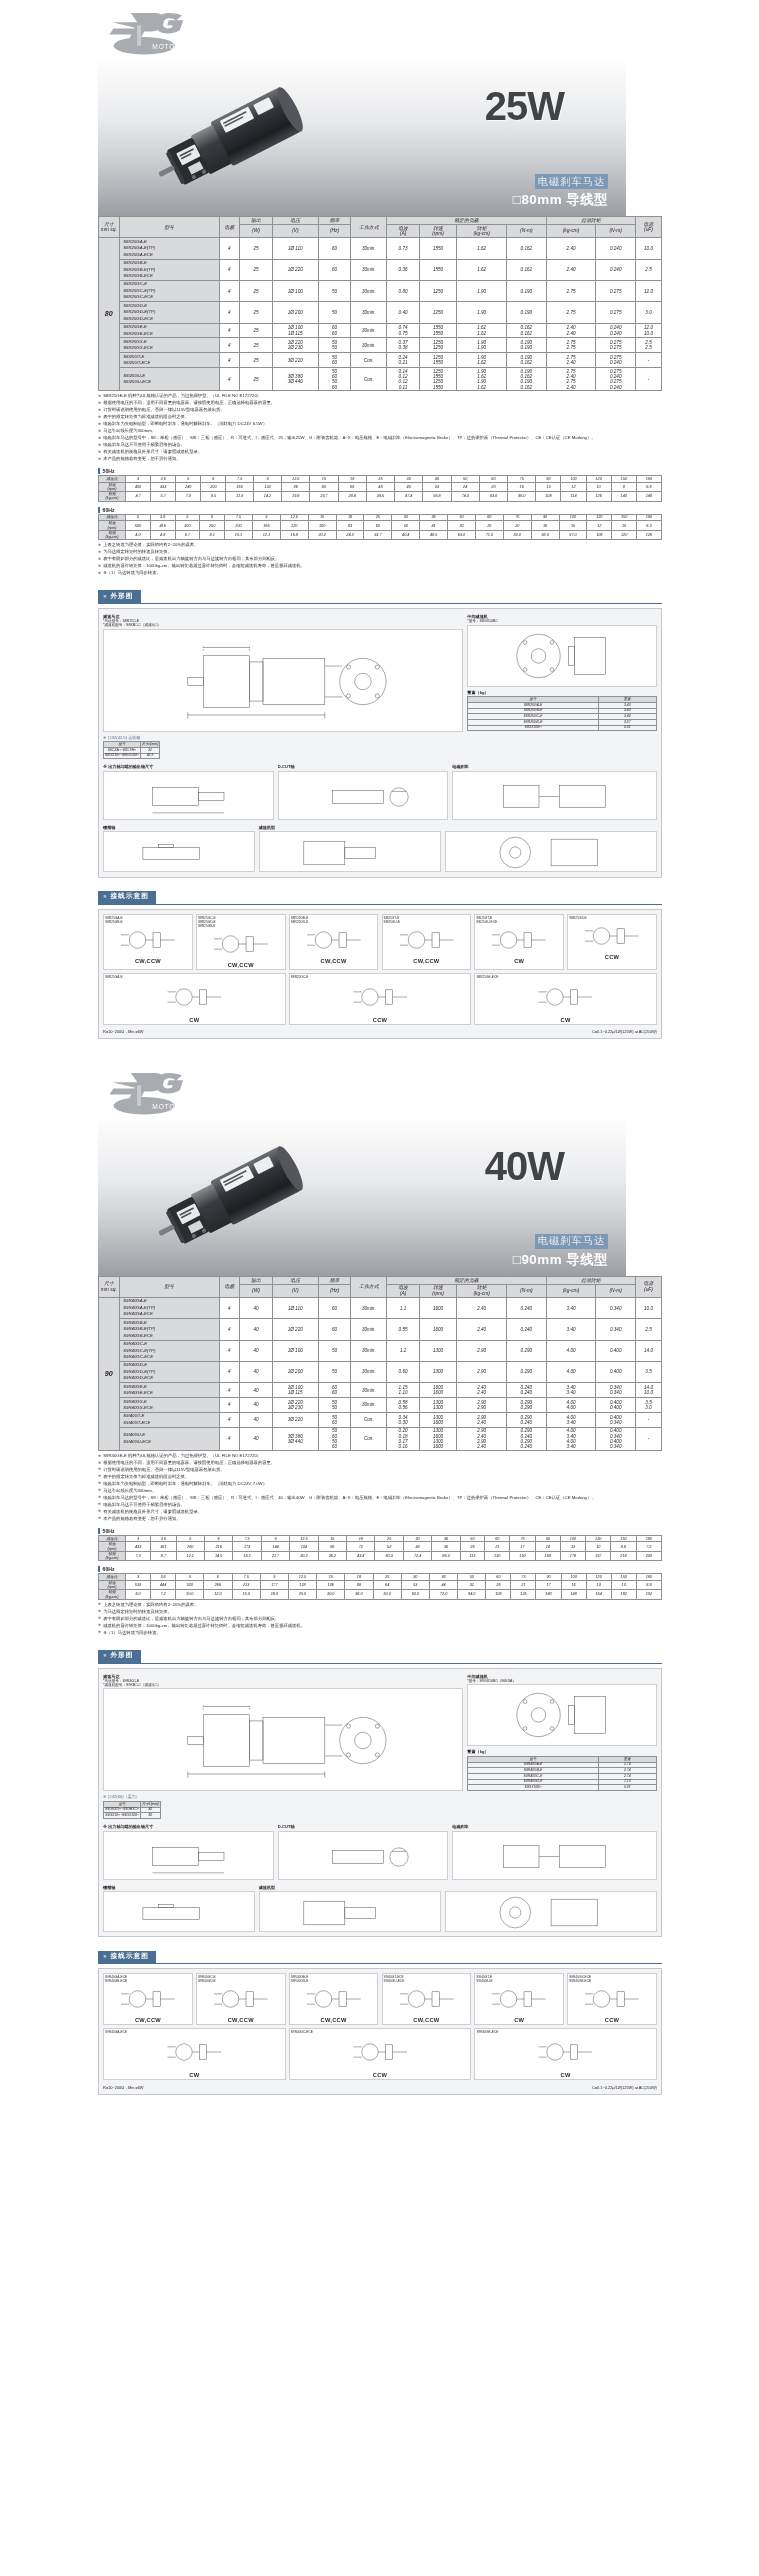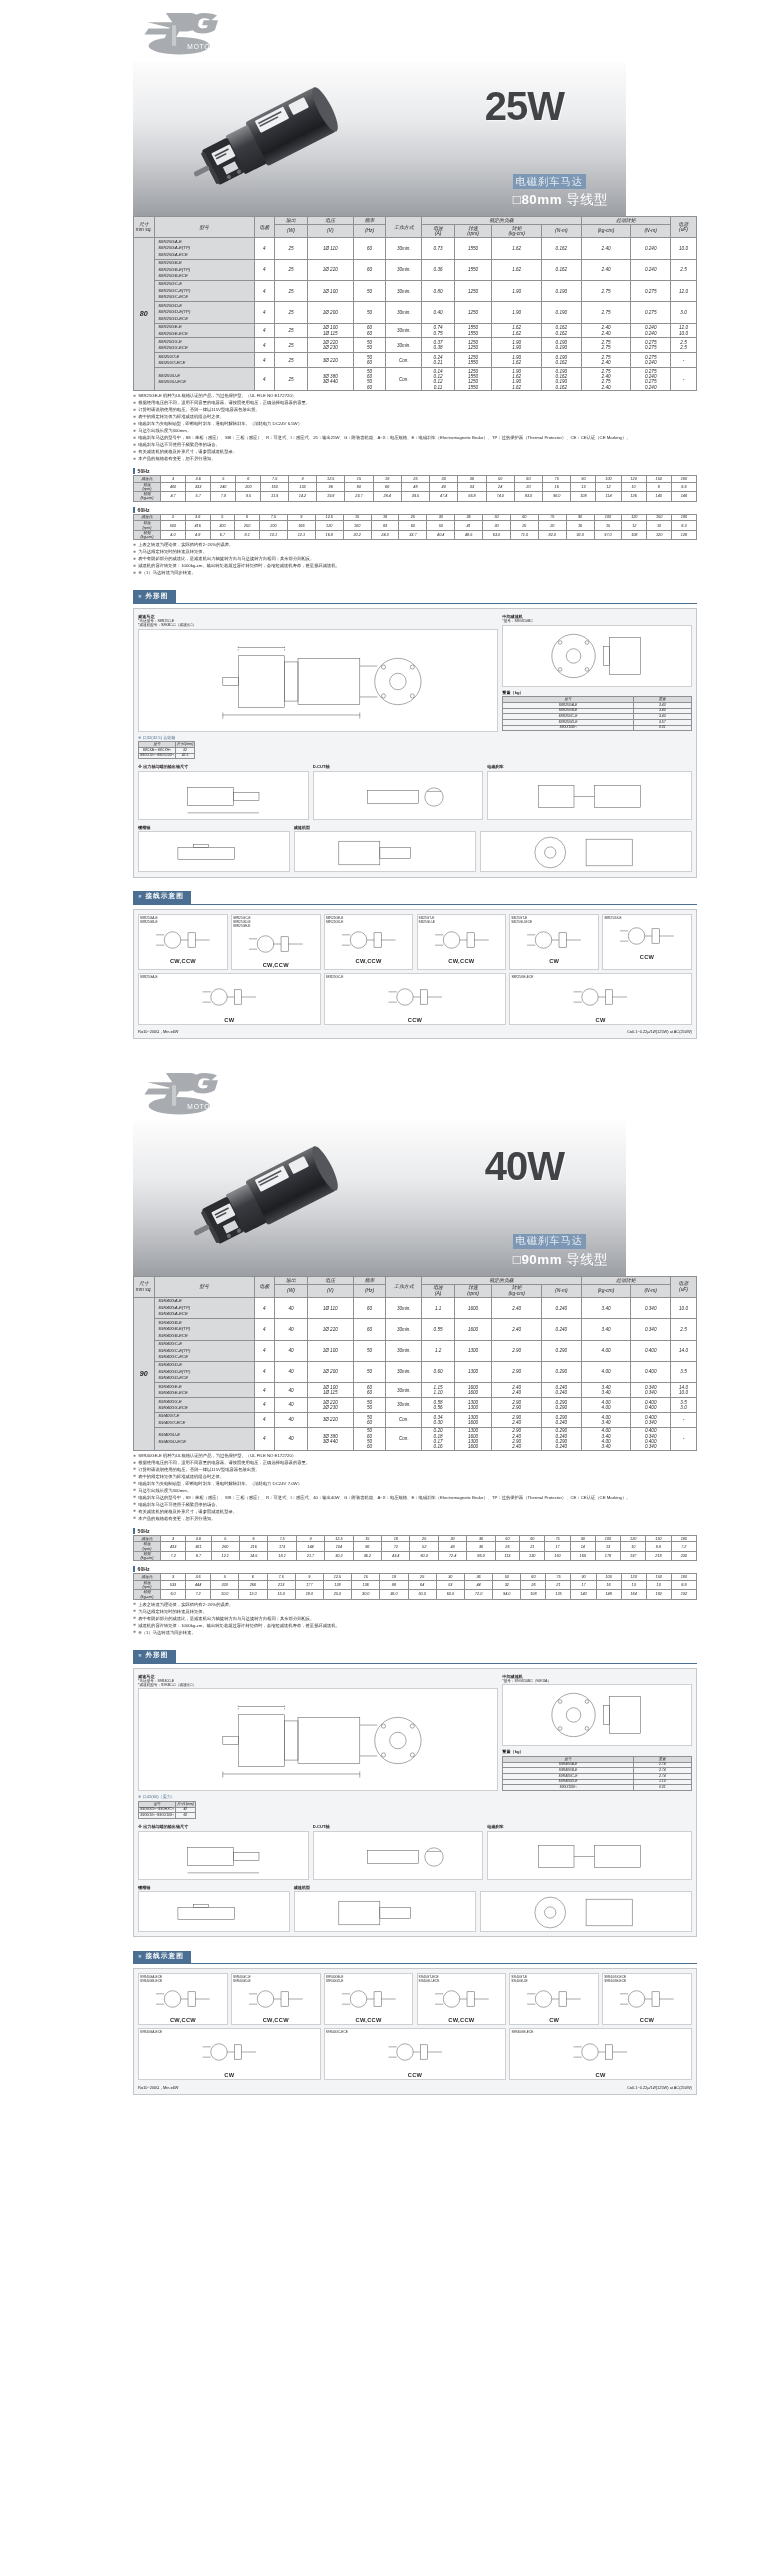--- a/index.html
+++ b/index.html
@@ -4,39 +4,39 @@
 <style>
   * { box-sizing: border-box; }
   html,body { margin:0; padding:0; }
   body {
     width:759px;
     background:#ffffff;
     font-family:"Liberation Sans","DejaVu Sans",sans-serif;
     color:#231f20;
     -webkit-font-smoothing:antialiased;
   }
-  .page { width:724px; position:relative; padding-bottom:5.2px;padding-left:35px; }
+  .page { width:724px; position:relative; padding-bottom:5.2px; }
 
   
   .logo-wrap { padding:11.3px 0 4.1px 108px; }
   .logo { position:relative; width:103px; height:46px; }
   .logo svg { display:block; }
 
   
   .hero { position:relative; margin:0 98px 0 98px; height:155px;
           background:linear-gradient(180deg,#fdfdfd 0%,#e9eaec 38%,#cfd1d4 62%,#9b9ea3 100%); }
   .hero-photo { position:absolute; left:20.6px; top:9.3px; width:222px; height:138px; }
   .hero-title { position:absolute; right:62px; top:25px; font-size:40px; font-weight:bold;
                 color:#414347; letter-spacing:-1px; line-height:1;
                 text-shadow:1px 1px 1px rgba(255,255,255,.75); }
-  .hero-sub { position:absolute; right:18px; bottom:7.2px; text-align:left; }
+  .hero-sub { position:absolute; right:18px; bottom:7.2px; text-align:right; }
   .hero-sub .s1 { color:#e6ecf2; background:#7d98b4; display:inline-block;
                   font-size:10.3px; padding:0.5px 2.6px; letter-spacing:1px; margin-bottom:2.1px; }
   .hero-sub .s2 { color:#ffffff; font-size:13.4px; font-weight:bold; letter-spacing:0.5px; }
-  .hero-sub .s2 .thin { font-weight:normal;margin-top:20px; }
+  .hero-sub .s2 .thin { font-weight:bold;margin-top:20px; }
 
   
   table { border-collapse:collapse;font-style:italic; }
   .spec { margin:0 98px; width:564px; font-size:4.6px; }
   .spec th, .spec td {
     border:0.5px solid #8e9094; text-align:center; vertical-align:middle;
     padding:0.5px 1px; line-height:1.15; color:#231f20;
   }
   .spec thead th { background:#d9dadc; font-size:4.9px; font-weight:normal; height:7.7px; }
   .spec td.model { background:#d9dadc; text-align:left; padding-left:3.6px; font-size:4.3px; line-height:1.5; }

